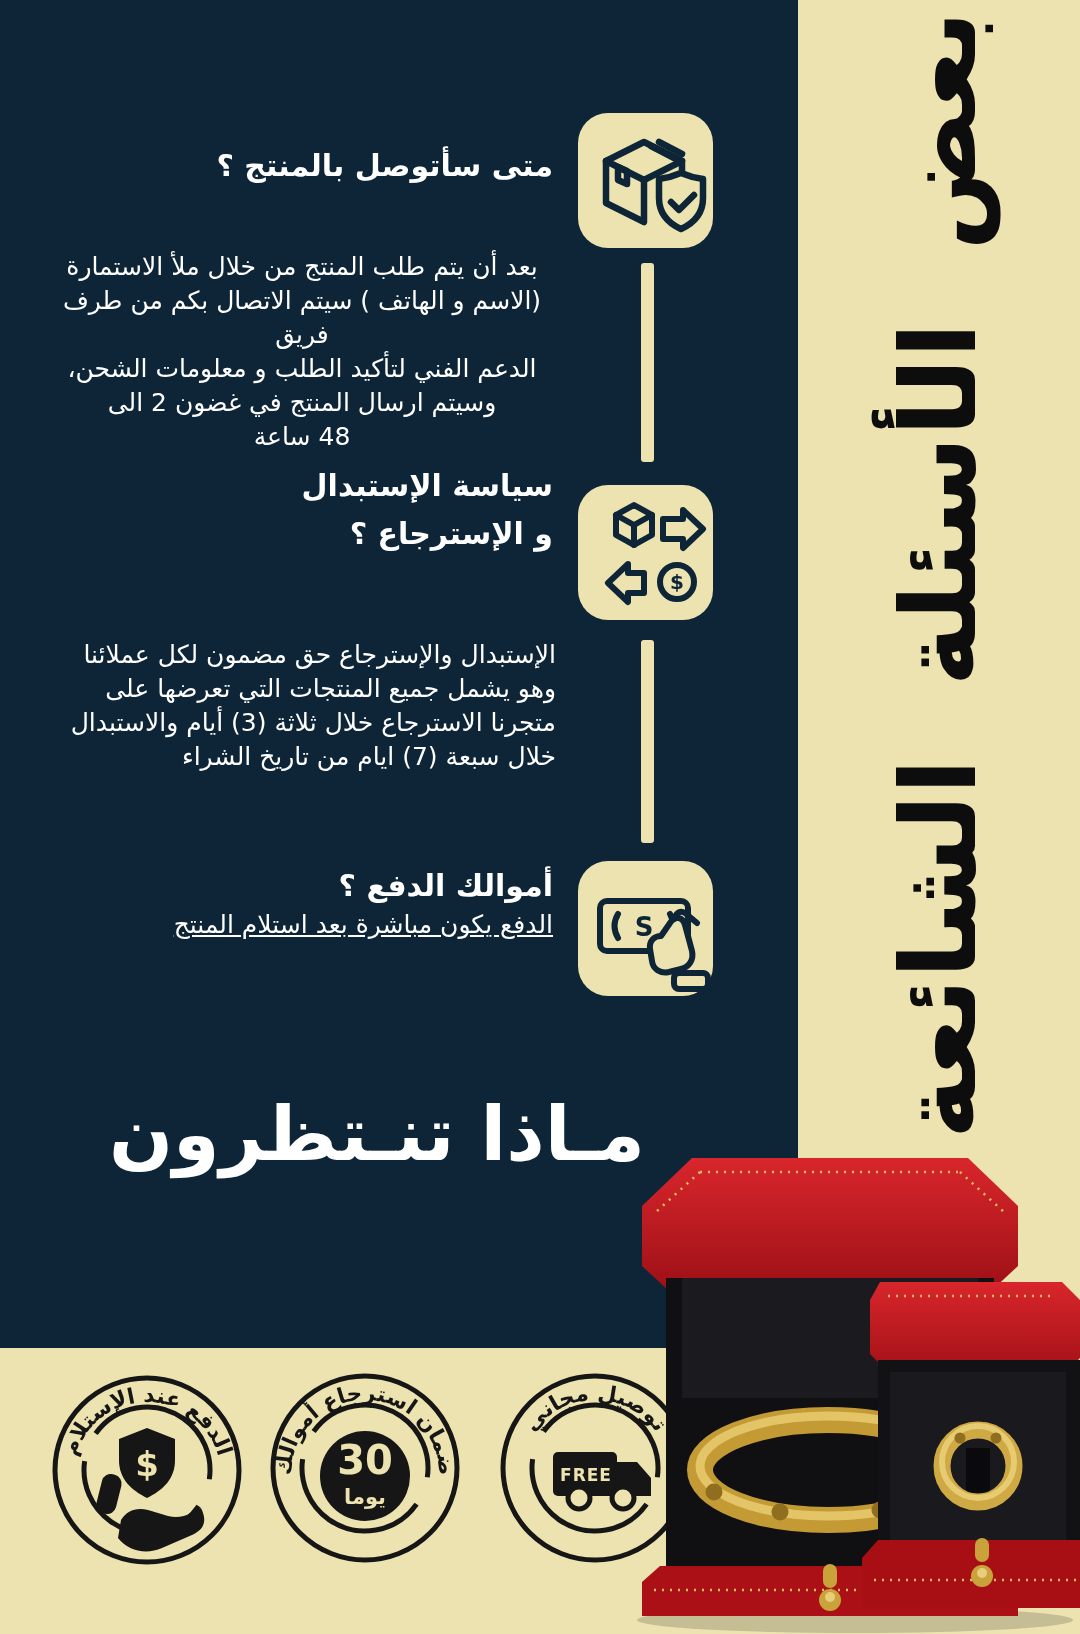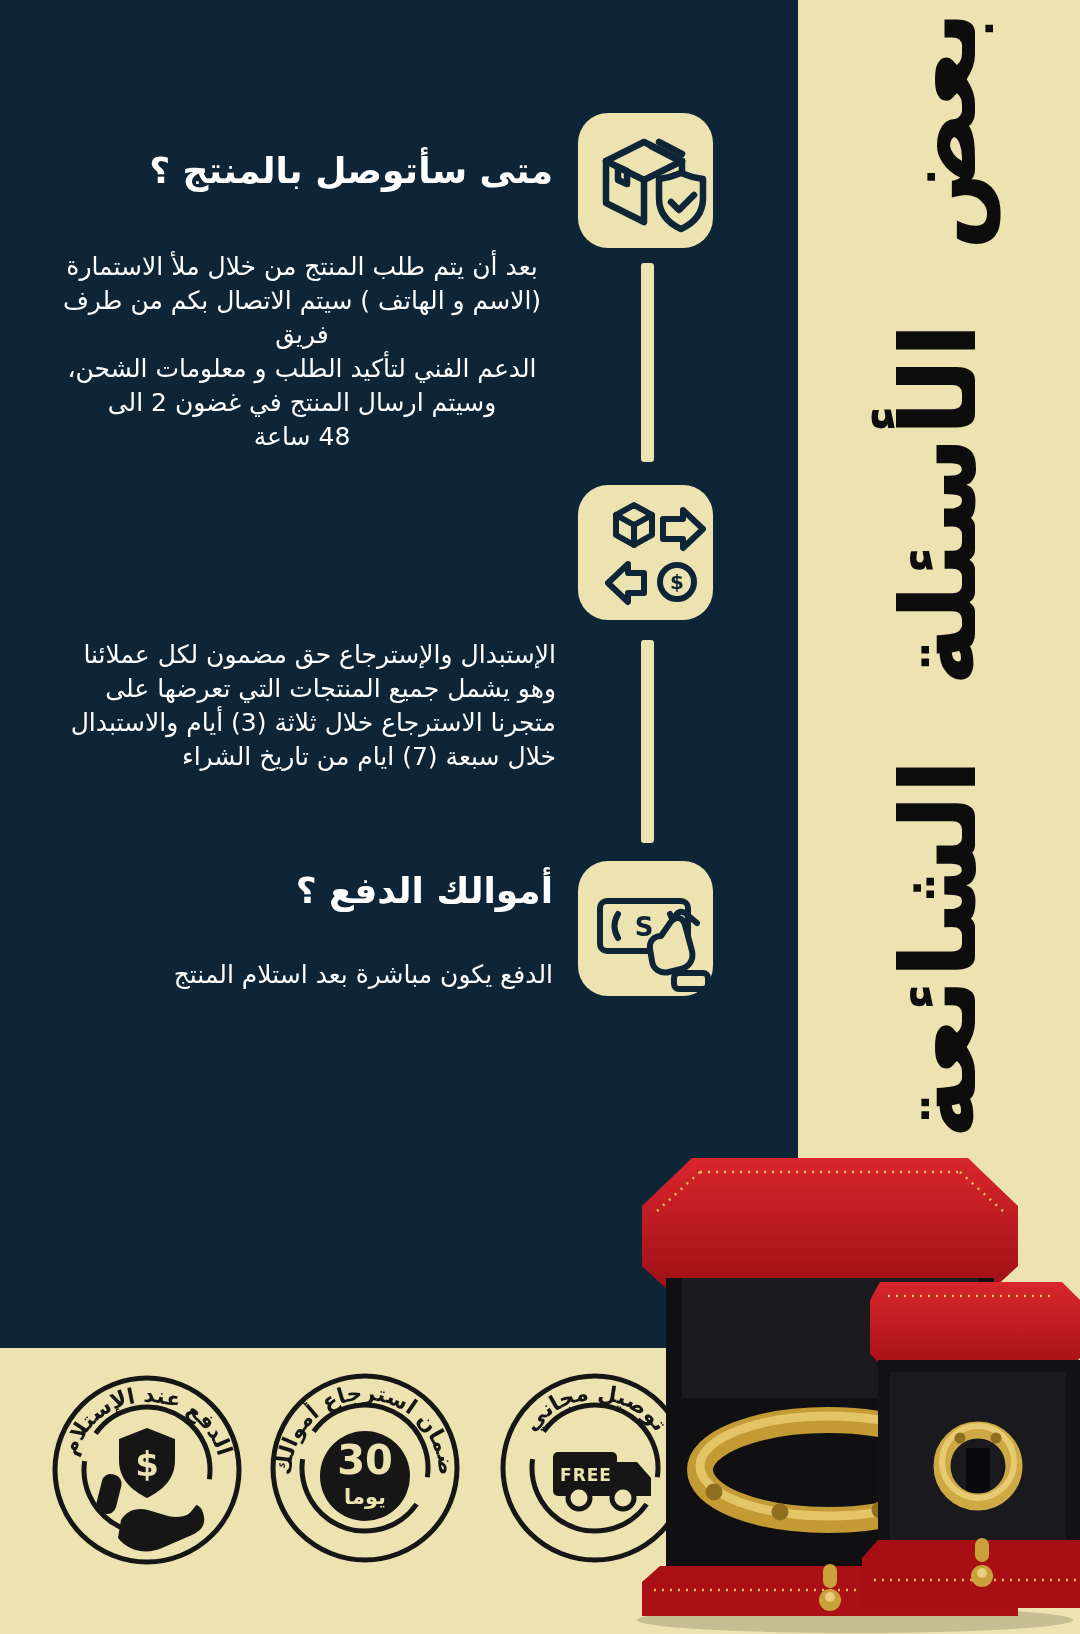--- a/index.html
+++ b/index.html
@@ -14,28 +14,28 @@
   .side-text{transform:rotate(-90deg);white-space:nowrap;font-weight:bold;
     font-size:104px;color:#0d0d0d;word-spacing:36px;letter-spacing:1px;}
   
   .tl-seg{position:absolute;left:641px;width:13px;background:#ece3b0;border-radius:3px;}
   .seg1{top:263px;height:199px;}
   .seg2{top:640px;height:203px;}
   .faq-icon{position:absolute;left:578px;width:135px;height:135px;background:#ece3b0;
     border-radius:30px;display:flex;align-items:center;justify-content:center;}
   .fi1{top:113px}.fi2{top:485px}.fi3{top:861px}
   
-  .faq-title{position:absolute;right:527px;color:#fff;font-weight:bold;font-size:36px;
+  .faq-title{position:absolute;right:527px;color:#fff;font-weight:bold;font-size:30px;
     text-align:right;direction:rtl;white-space:pre-line;line-height:1.6;}
   .t1{top:142px}.t2{top:462px}.t3{top:862px}
   .faq-body{position:absolute;color:#fff;font-size:25px;direction:rtl;
     white-space:pre-line;line-height:1.36;}
   .b1{top:250px;left:48px;width:508px;text-align:center;}
   .b2{top:638px;left:48px;width:508px;}
-  .b3{top:958px;right:527px;text-align:left;}
+  .b3{top:908px;right:527px;text-align:left;text-decoration:underline;}
   
   .cta{position:absolute;right:435px;top:1086px;color:#fff;font-weight:bold;font-size:75px;
     text-align:right;direction:rtl;line-height:1.28;white-space:nowrap;}
   
   .badge{position:absolute;width:200px;height:200px;}
   .bd1{left:47px;top:1370px}.bd2{left:265px;top:1368px}.bd3{left:495px;top:1368px}
   
   .product{position:absolute;left:630px;top:1148px;width:450px;height:486px;}
 </style>
 </head>
@@ -94,29 +94,32 @@
     </svg>
   </div>
 
   <div class="faq-title t1">متى سأتوصل بالمنتج ؟</div>
   <div class="faq-body b1">بعد أن يتم طلب المنتج من خلال ملأ الاستمارة
 (الاسم و الهاتف ) سيتم الاتصال بكم من طرف فريق
 الدعم الفني لتأكيد الطلب و معلومات الشحن،
 وسيتم ارسال المنتج في غضون 2 الى
 48 ساعة</div>
 
+  <div class="faq-title t2">سياسة الإستبدال
+و الإسترجاع ؟</div>
   <div class="faq-body b2">الإستبدال والإسترجاع حق مضمون لكل عملائنا
 وهو يشمل جميع المنتجات التي تعرضها على
 متجرنا الاسترجاع خلال ثلاثة (3) أيام والاستبدال
 خلال سبعة (7) ايام من تاريخ الشراء</div>
 
   <div class="faq-title t3">أموالك الدفع ؟</div>
   <div class="faq-body b3">الدفع يكون مباشرة بعد استلام المنتج</div>
 
   <div class="cta">
+    <div>مـاذا تنـتظرون</div>
   </div>
 
   <svg class="badge bd1" viewBox="0 0 200 200">
     <circle cx="100" cy="100" r="92" fill="none" stroke="#161616" stroke-width="5"></circle>
     <circle cx="100" cy="100" r="63" fill="none" stroke="#161616" stroke-width="5" stroke-dasharray="168 30" transform="rotate(35 100 100)"></circle>
     <path id="arc1" d="M 26,106 A 74,74 0 0 1 174,106" fill="none"></path>
     <text font-size="21.5" font-weight="bold" fill="#161616">
       <textPath href="#arc1" startOffset="50%" text-anchor="middle">الدفع عند الإستلام</textPath>
     </text>
     <g fill="#161616">

